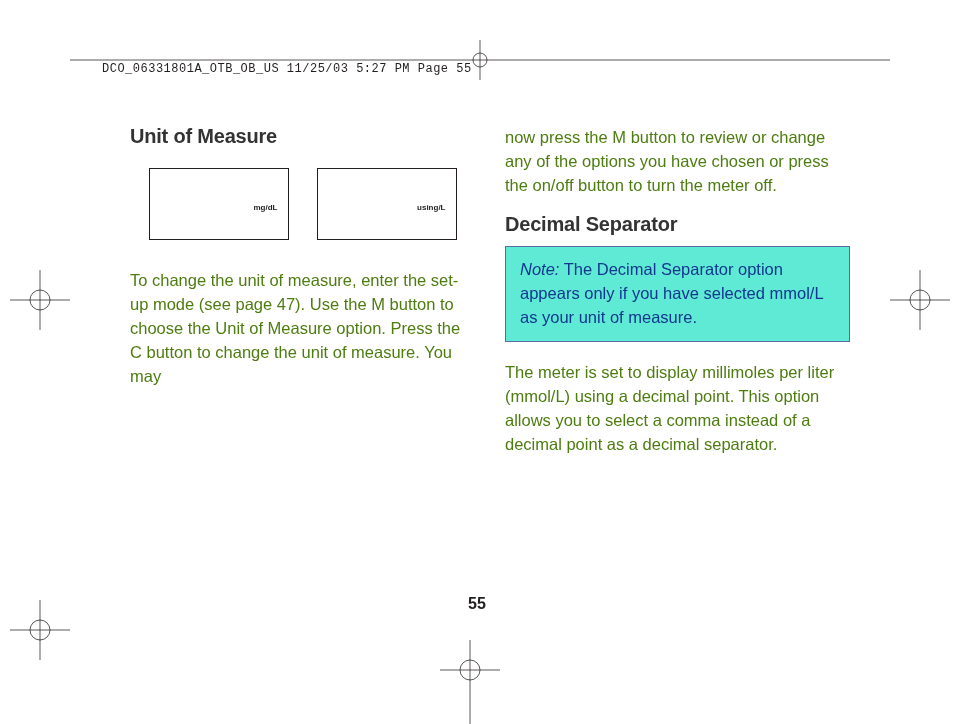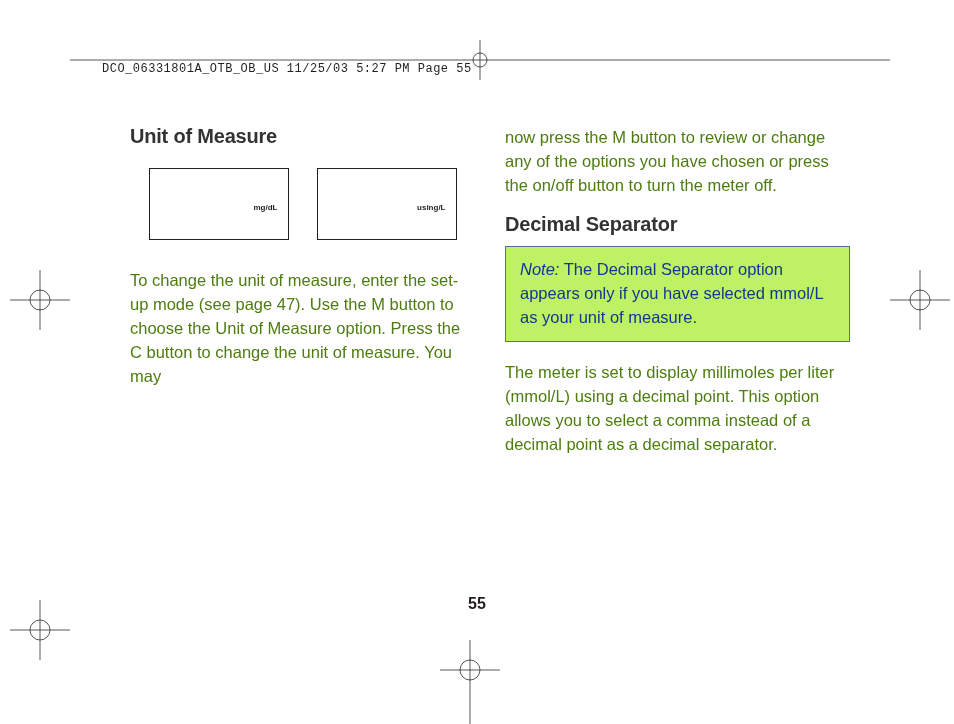--- a/index.html
+++ b/index.html
@@ -62,21 +62,21 @@
   }
   .screen-label {
     position: absolute;
     right: 10px;
     top: 34px;
     font-size: 8px;
     font-weight: 700;
     color: #231f20;
   }
   .note-box {
-    background: #bef264;
+    background: #5eead4;
     border: 1px solid #5b6aa0;
     padding: 10px 14px 12px 14px;
     margin-bottom: 18px;
   }
   .note-box p {
     color: #13378f;
     font-size: 16.5px;
     line-height: 24px;
     margin: 0;
   }

